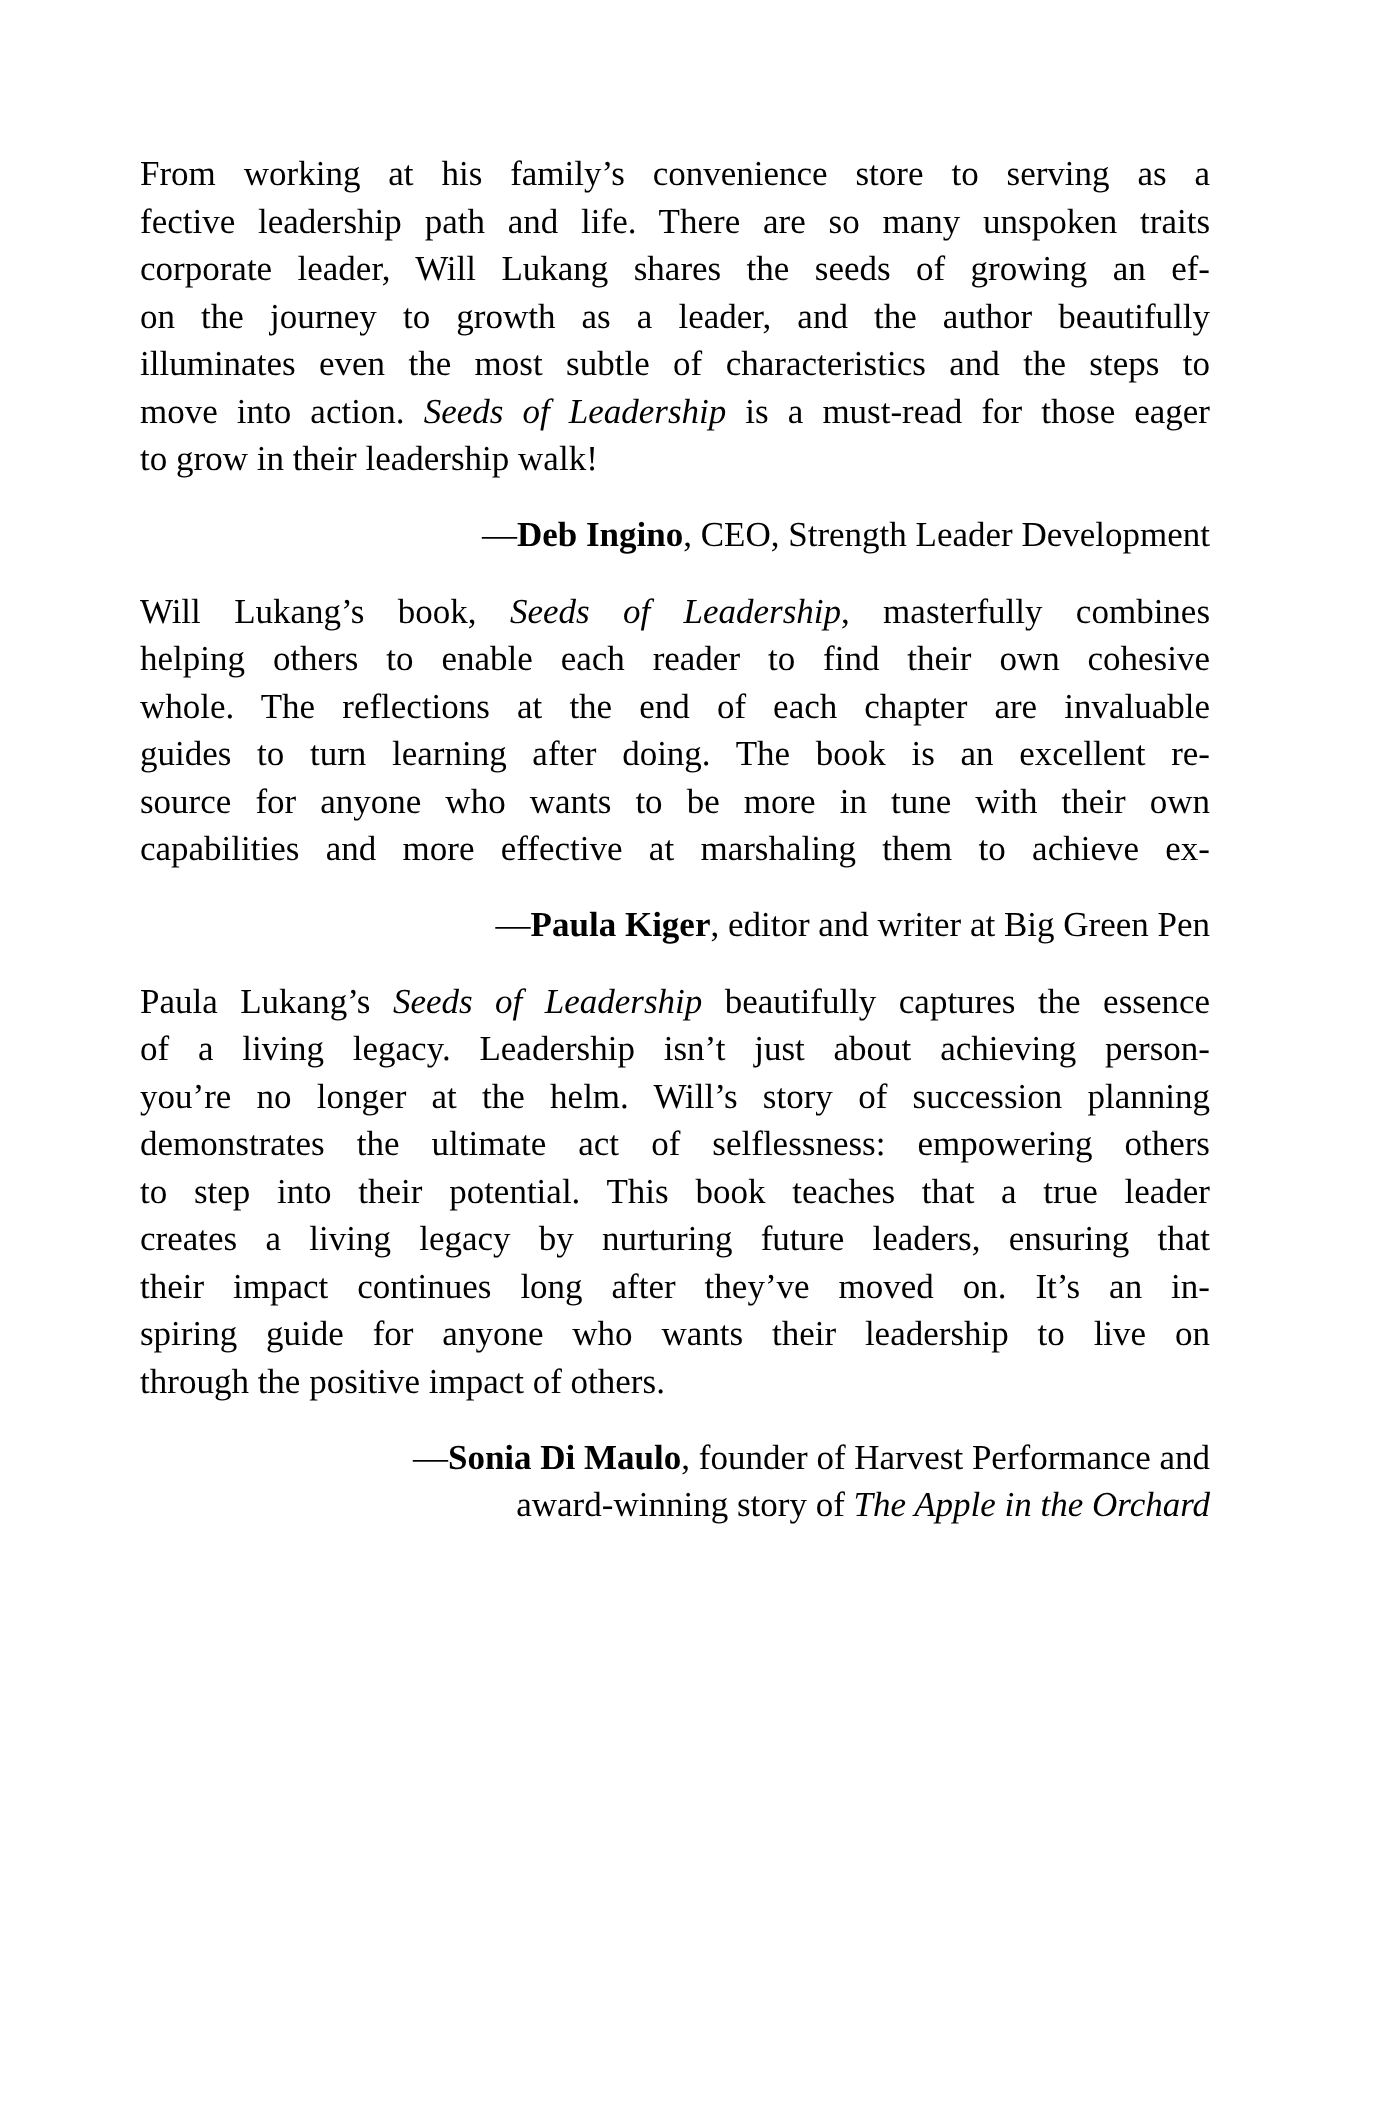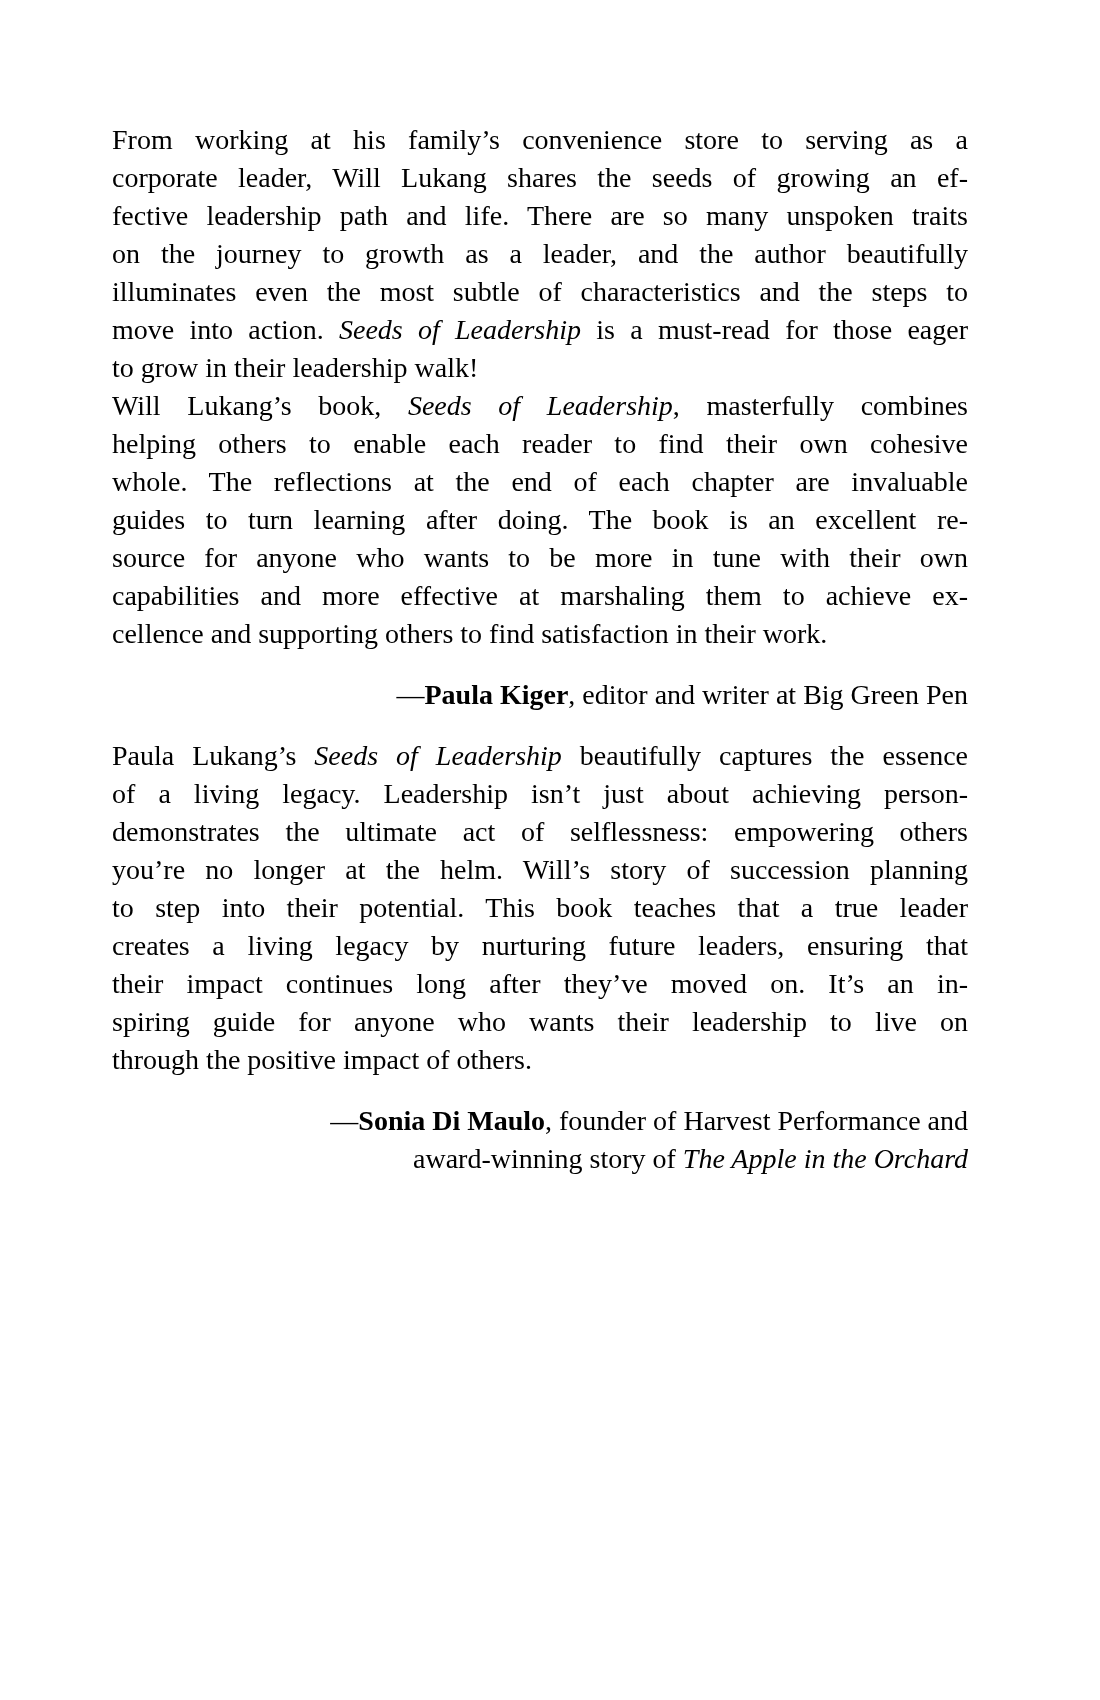--- a/index.html
+++ b/index.html
@@ -46,50 +46,52 @@
 </style>
 </head>
 <body>
 
 <div class="page">
   <div class="content">
 
     <section>
       <div class="para">
           <div class="line j"><span>From working at his family’s convenience store to serving as a</span></div>
+          <div class="line j"><span>fective leadership path and life. There are so many unspoken traits</span></div>
           <div class="line j"><span>corporate leader, Will Lukang shares the seeds of growing an ef-</span></div>
-          <div class="line j"><span>fective leadership path and life. There are so many unspoken traits</span></div>
           <div class="line j"><span>on the journey to growth as a leader, and the author beautifully</span></div>
           <div class="line j"><span>illuminates even the most subtle of characteristics and the steps to</span></div>
           <div class="line j"><span>move into action. </span><span class="seg-i">Seeds of Leadership</span><span> is a must-read for those eager</span></div>
           <div class="line last"><span>to grow in their leadership walk!</span></div>
+        </div>
+      <div class="attribution">
+          <div class="line last"><span>—</span><span class="seg-b">Deb Ingino</span><span>, CEO, Strength Leader Development</span></div>
         </div>
     </section>
 
     <section>
       <div class="para">
           <div class="line j"><span>Will Lukang’s book, </span><span class="seg-i">Seeds of Leadership</span><span>, masterfully combines</span></div>
           <div class="line j"><span>helping others to enable each reader to find their own cohesive</span></div>
           <div class="line j"><span>whole. The reflections at the end of each chapter are invaluable</span></div>
           <div class="line j"><span>guides to turn learning after doing. The book is an excellent re-</span></div>
           <div class="line j"><span>source for anyone who wants to be more in tune with their own</span></div>
           <div class="line j"><span>capabilities and more effective at marshaling them to achieve ex-</span></div>
-          <div class="line last"><span>cellence and supporting others to find satisfaction in their work.</span></div>
         </div>
       <div class="attribution">
           <div class="line last"><span>—</span><span class="seg-b">Paula Kiger</span><span>, editor and writer at Big Green Pen</span></div>
         </div>
     </section>
 
     <section>
       <div class="para">
           <div class="line j"><span>Paula Lukang’s </span><span class="seg-i">Seeds of Leadership</span><span> beautifully captures the essence</span></div>
           <div class="line j"><span>of a living legacy. Leadership isn’t just about achieving person-</span></div>
+          <div class="line j"><span>you’re no longer at the helm. Will’s story of succession planning</span></div>
           <div class="line j"><span>demonstrates the ultimate act of selflessness: empowering others</span></div>
-          <div class="line j"><span>you’re no longer at the helm. Will’s story of succession planning</span></div>
           <div class="line j"><span>to step into their potential. This book teaches that a true leader</span></div>
           <div class="line j"><span>creates a living legacy by nurturing future leaders, ensuring that</span></div>
           <div class="line j"><span>their impact continues long after they’ve moved on. It’s an in-</span></div>
           <div class="line j"><span>spiring guide for anyone who wants their leadership to live on</span></div>
           <div class="line last"><span>through the positive impact of others.</span></div>
         </div>
       <div class="attribution">
           <div class="line last"><span>—</span><span class="seg-b">Sonia Di Maulo</span><span>, founder of Harvest Performance and</span></div>
           <div class="line last"><span>award-winning story of </span><span class="seg-i">The Apple in the Orchard</span></div>
         </div>

